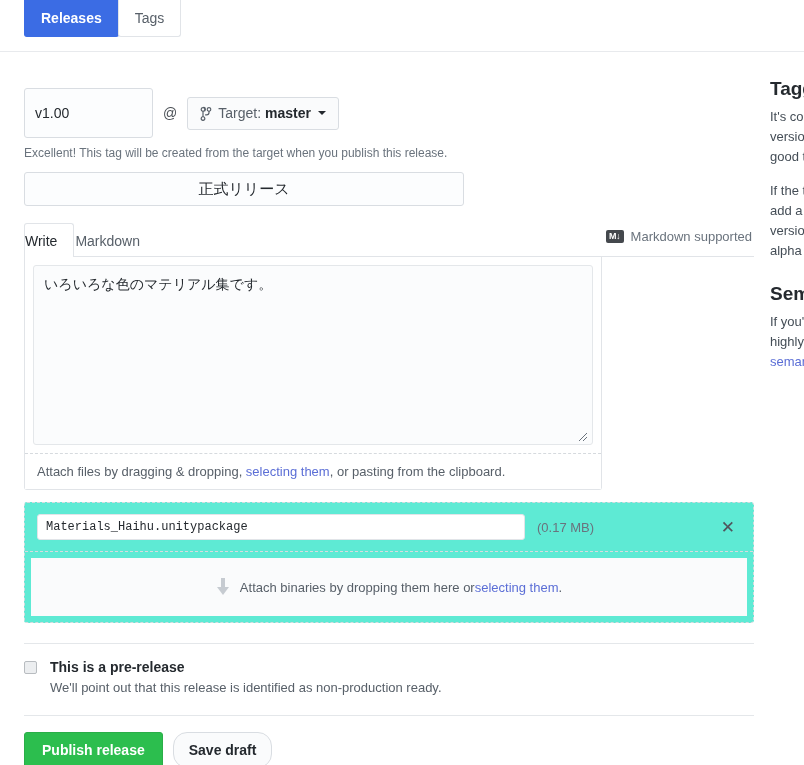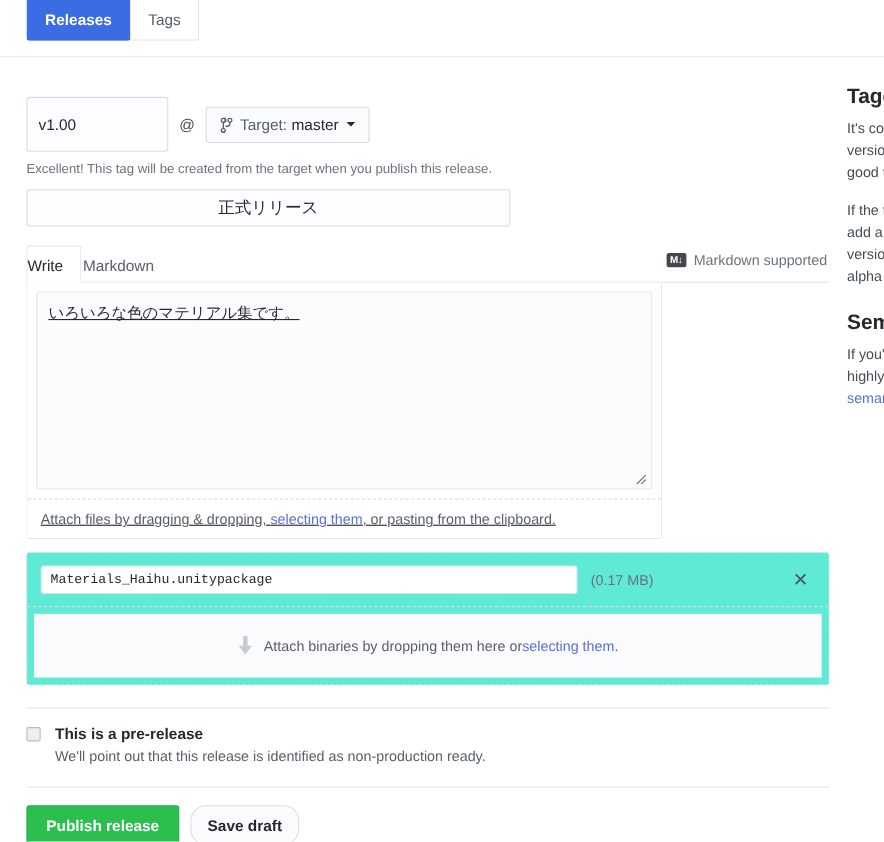--- a/index.html
+++ b/index.html
@@ -99,21 +99,21 @@
     background: #fafbfc;
     border: 1px solid #d9dde2;
     border-radius: 3px;
     font-size: 14px;
     color: #586069;
     cursor: pointer;
   }
   .target-btn .branch-icon { margin-right: 6px; display: inline-flex; }
   .target-btn .target-val {
     color: #24292e;
-    font-weight: normal;
+    font-weight: bold;
     margin-left: 4px;
   }
   .caret {
     display: inline-block;
     margin-left: 7px;
     width: 0; height: 0;
     border-left: 4px solid transparent;
     border-right: 4px solid transparent;
     border-top: 4px solid #24292e;
   }
@@ -191,21 +191,20 @@
   }
 
   
   .comment-box {
     width: 578px;
     box-sizing: border-box;
     border: 1px solid #e1e4e8;
     border-top: none;
     border-radius: 0 0 3px 3px;
     background: #ffffff;
-    text-decoration: underline;
   }
   .comment-area-wrap {
     position: relative;
     padding: 8px;
     background: #ffffff;
   }
   .comment-area {
     display: block;
     width: 100%;
     height: 180px;

